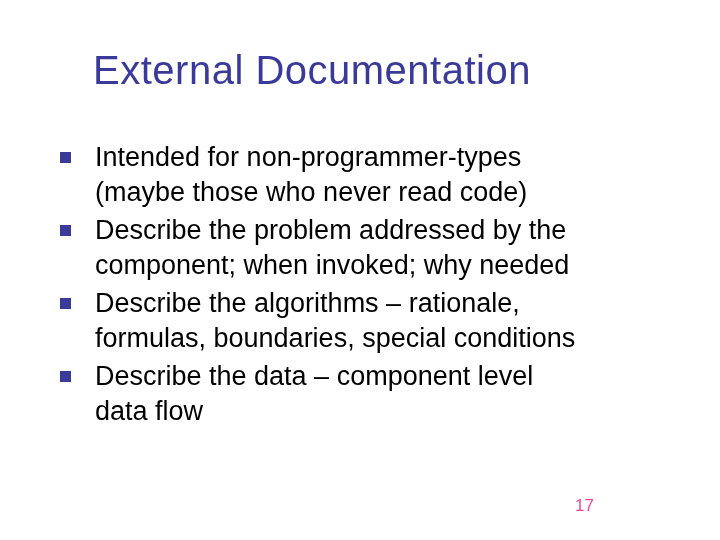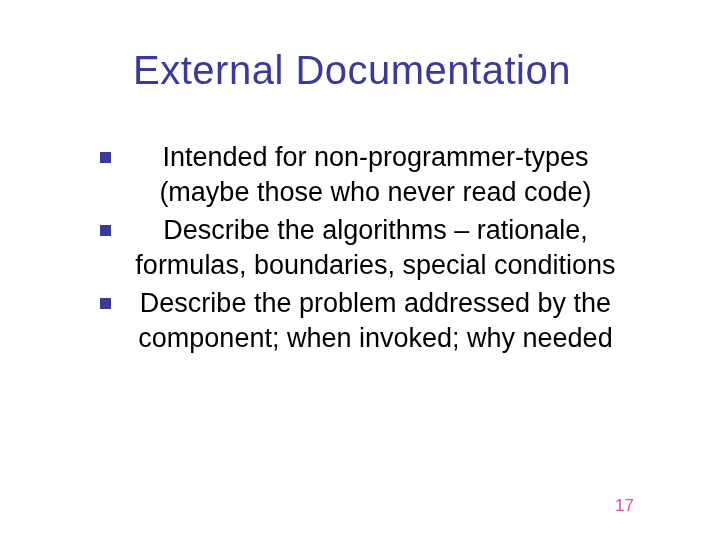--- a/index.html
+++ b/index.html
@@ -10,21 +10,20 @@
     background: #ffffff;
     font-family: Verdana, Geneva, sans-serif;
     overflow: hidden;
     position: relative;
   }
   .slide {
     width: 624px;
     height: 540px;
     position: relative;
     box-sizing: border-box;
-    margin-left: 40px;
   }
   .title {
     position: absolute;
     top: 48px;
     left: 0;
     right: 0;
     text-align: center;
     font-size: 40px;
     color: #3a3a9a;
     font-weight: 400;
@@ -33,21 +32,20 @@
   .body {
     position: absolute;
     top: 140px;
     left: 60px;
     right: 48px;
   }
   .item {
     display: flex;
     align-items: flex-start;
     margin-bottom: 4px;
-    text-align: center;
   }
   .bullet {
     width: 11px;
     height: 11px;
     background: #3a3a9a;
     flex: 0 0 11px;
     margin-top: 12px;
     margin-right: 24px;
   }
   .text {
@@ -73,26 +71,30 @@
 
   <div class="body">
 
     <div class="item">
       <div class="bullet"></div>
       <div class="text">Intended for non-programmer-types (maybe those who never read code)</div>
     </div>
 
     <div class="item">
       <div class="bullet"></div>
+      <div class="text">Describe the problem addressed by the component; when invoked; why needed</div>
+    </div>
+
+    <div class="item">
+      <div class="bullet"></div>
       <div class="text">Describe the algorithms – rationale, formulas, boundaries, special conditions</div>
     </div>
 
     <div class="item">
       <div class="bullet"></div>
-      <div class="text">Describe the problem addressed by the component; when invoked; why needed</div>
+      <div class="text">Describe the data – component level data flow</div>
     </div>
-
 
   </div>
 
   <div class="pagenum">17</div>
 
 </div>
 
 </body></html>

